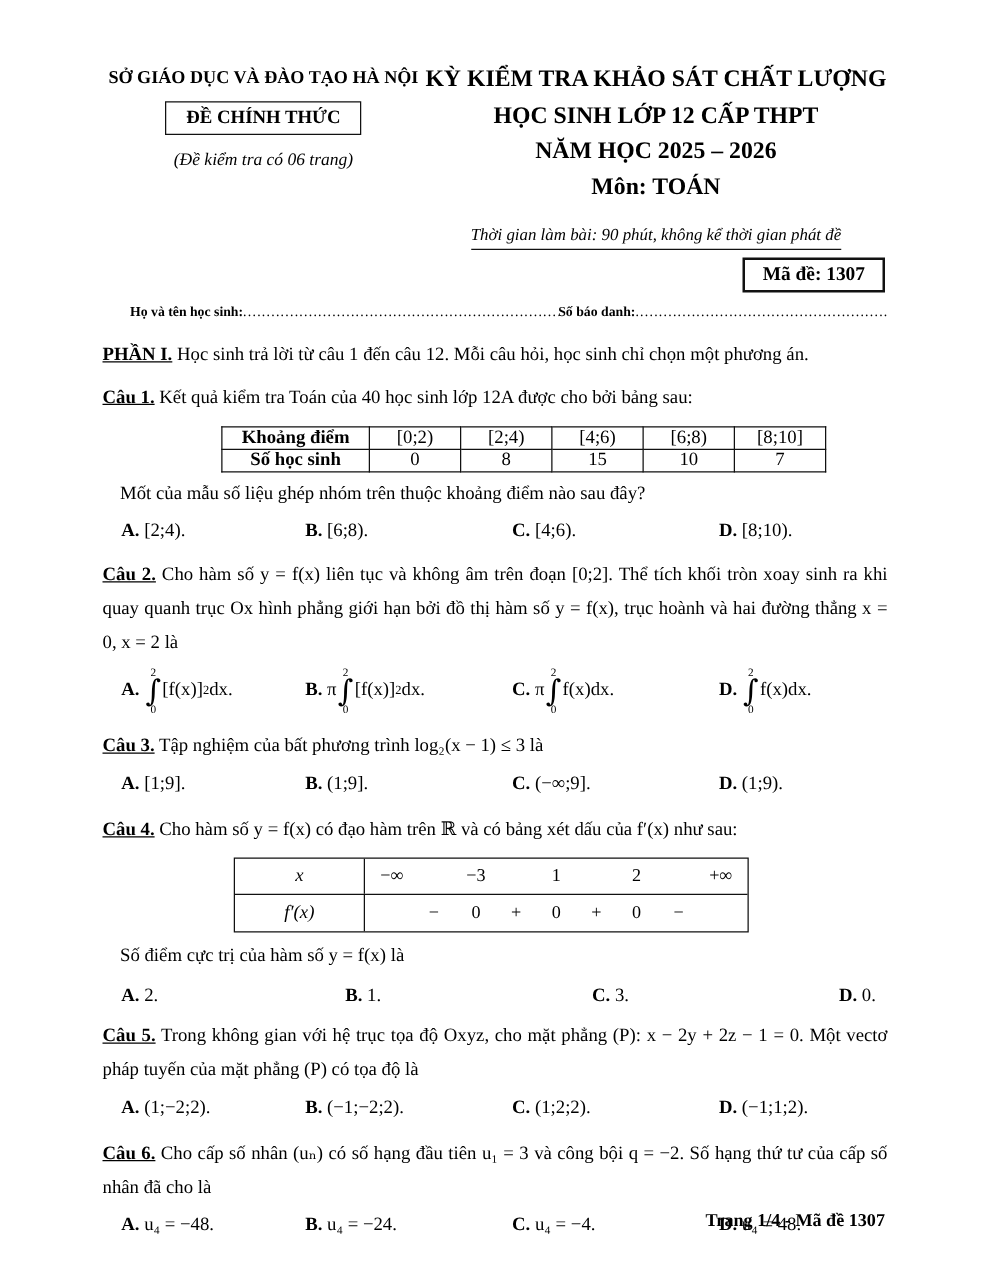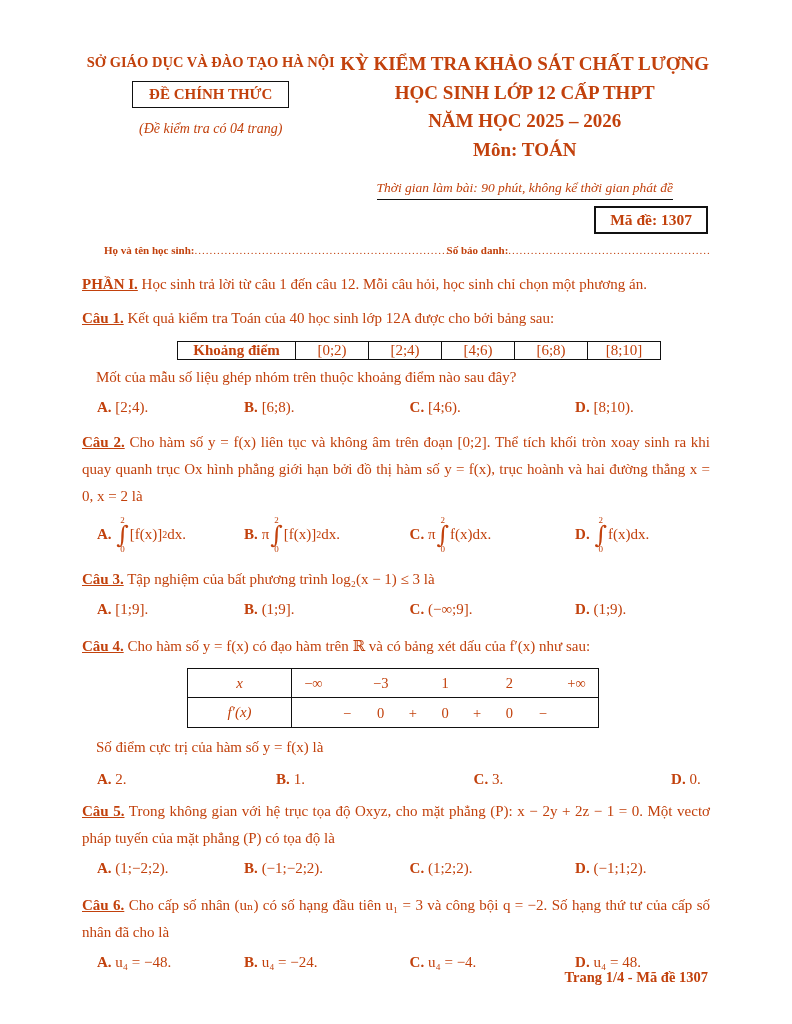--- a/index.html
+++ b/index.html
@@ -1,19 +1,19 @@
 <!DOCTYPE html>
 <html><head>
 <meta charset="utf-8">
 <style>
   * { margin:0; padding:0; box-sizing:border-box; }
   html,body { background:#e8e8e8; }
   .sheet {
     width:792px; height:1024px; margin:0 auto; background:#ffffff;
-    position:relative; overflow:hidden; color:#c2410c;
+    position:relative; overflow:hidden; color:#000000;
     font-family:"Liberation Serif","DejaVu Serif","DejaVu Sans",serif;
     font-size:15px;
   }
   .content { padding:50px 82px 0 82px; }
 
   
   .hdr { display:flex; }
   .hdr-left { width:41%; text-align:center; padding-top:4px; }
   .hdr-right { width:59%; text-align:center; }
   .dept { font-weight:bold; font-size:14.5px; }
@@ -83,21 +83,21 @@
 </head>
 <body>
 
 <div class="sheet">
   <div class="content">
 
     <div class="hdr">
       <div class="hdr-left">
         <div class="dept">SỞ GIÁO DỤC VÀ ĐÀO TẠO HÀ NỘI</div>
         <div class="stampbox">ĐỀ CHÍNH THỨC</div>
-        <div class="pagenote">(Đề kiểm tra có 04 trang)</div>
+        <div class="pagenote">(Đề kiểm tra có 06 trang)</div>
       </div>
       <div class="hdr-right">
         <div class="hr-line">KỲ KIỂM TRA KHẢO SÁT CHẤT LƯỢNG</div>
         <div class="hr-line">HỌC SINH LỚP 12 CẤP THPT</div>
         <div class="hr-line">NĂM HỌC 2025 – 2026</div>
         <div class="hr-line">Môn: TOÁN</div>
         <span class="hr-time">Thời gian làm bài: 90 phút, không kể thời gian phát đề</span>
       </div>
     </div>
 
@@ -122,20 +122,28 @@
       </div>
       <table class="tbl1">
         <tbody>
             <tr>
           <td class="c0">Khoảng điểm</td>
           <td class="cv">[0;2)</td>
           <td class="cv">[2;4)</td>
           <td class="cv">[4;6)</td>
           <td class="cv">[6;8)</td>
           <td class="cv">[8;10]</td>
+        </tr>
+        <tr>
+          <td class="c0">Số học sinh</td>
+          <td class="cv">0</td>
+          <td class="cv">8</td>
+          <td class="cv">15</td>
+          <td class="cv">10</td>
+          <td class="cv">7</td>
         </tr>
       </tbody>
         </table>
       <div class="subline">Mốt của mẫu số liệu ghép nhóm trên thuộc khoảng điểm nào sau đây?</div>
       <div class="opts">
         <span class="opt"><b>A.</b><span> [2;4).</span></span>
         <span class="opt"><b>B.</b><span> [6;8).</span></span>
         <span class="opt"><b>C.</b><span> [4;6).</span></span>
         <span class="opt"><b>D.</b><span> [8;10).</span></span>
       </div>

